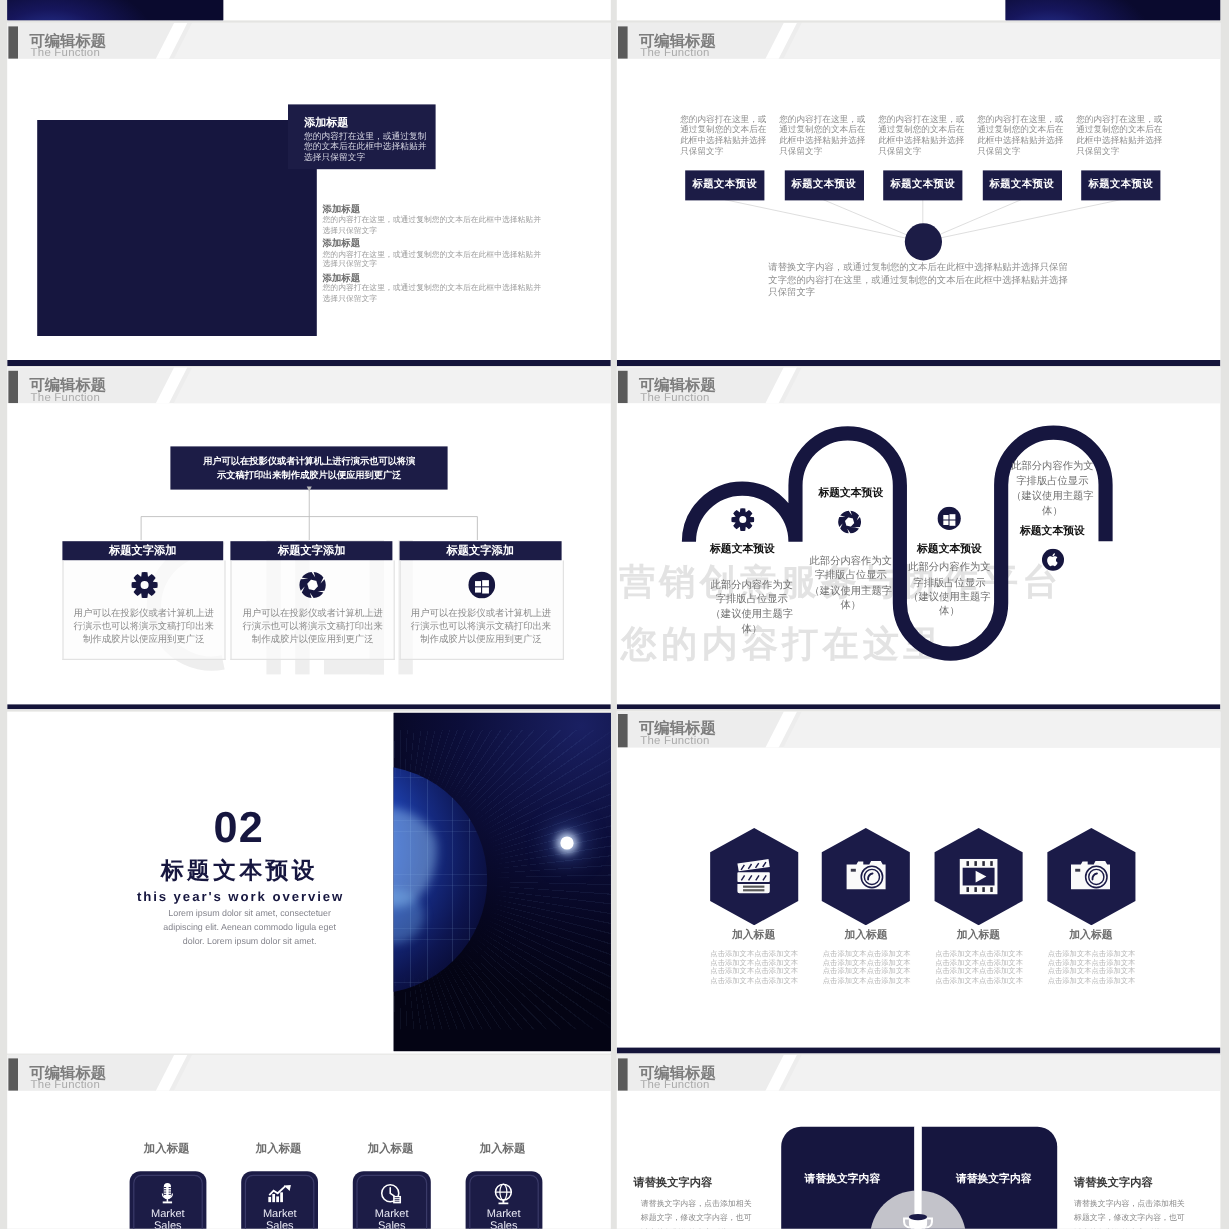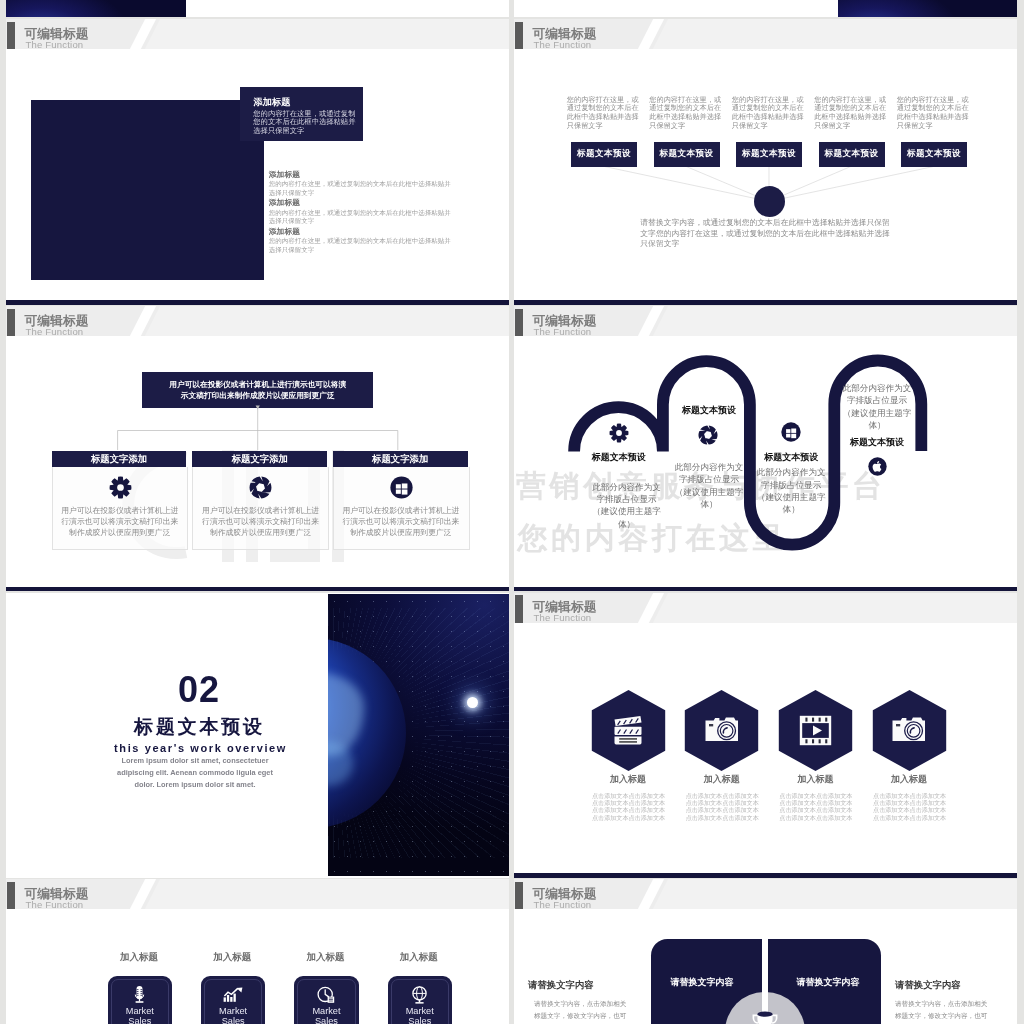--- a/index.html
+++ b/index.html
@@ -295,21 +295,21 @@
   <div class="s5-lbl" style="left:335.5px;top:129.6px;width:55px;text-align:center;">标题文本预设</div>
   <div class="s5-tx" style="left:325.5px;top:75.6px;width:75px;">此部分内容作为文字排版占位显示（建议使用主题字体）</div>
 
   <div class="botbar"></div>
 </div>
 
 <div class="slide" style="left:6px;top:592.6px;width:503px;height:285px;">
   <div class="s6-num" style="left:118px;top:82px;width:150px;text-align:center;">02</div>
   <div class="s6-ti" style="left:94.5px;top:124px;width:198px;text-align:center;">标题文本预设</div>
   <div class="s6-sub" style="left:70px;top:148.3px;width:249px;text-align:center;">this year's work overview</div>
-  <div class="s6-bd" style="left:109px;top:162.5px;font-weight:bold;">Lorem ipsum dolor sit amet, consectetuer adipiscing elit. Aenean commodo ligula eget dolor. Lorem ipsum dolor sit amet.</div>
+  <div class="s6-bd" style="left:122px;top:162.5px;">Lorem ipsum dolor sit amet, consectetuer adipiscing elit. Aenean commodo ligula eget dolor. Lorem ipsum dolor sit amet.</div>
 
   <div style="position:absolute;left:321.8px;top:1.6px;width:182.5px;height:282px;overflow:hidden;background:#06061e;">
     <div style="position:absolute;inset:0;background:
         radial-gradient(ellipse 130% 80% at 86% 4%, #1a2062 0%, #0c0e3a 42%, #06061f 78%, #040414 100%)"></div>
     <div style="position:absolute;inset:0;opacity:.35;background-image:
        radial-gradient(circle, rgba(205,225,255,.9) 0.32px, transparent 0.38px),
        radial-gradient(circle, rgba(150,185,255,.55) 0.28px, transparent 0.34px);
        background-size:13px 15px, 8px 7px; background-position:0 0, 3px 5px;"></div>
     <div style="position:absolute;left:-112px;top:44px;width:190px;height:190px;border-radius:50%;overflow:hidden;
          background:

